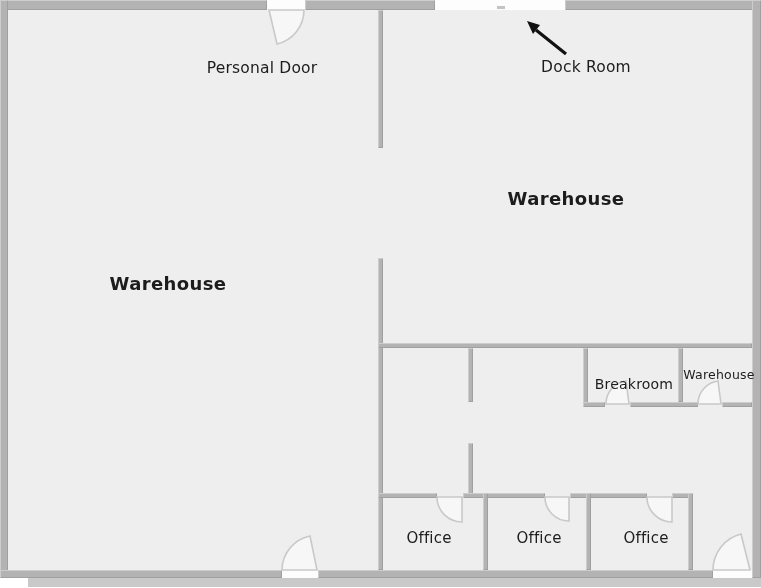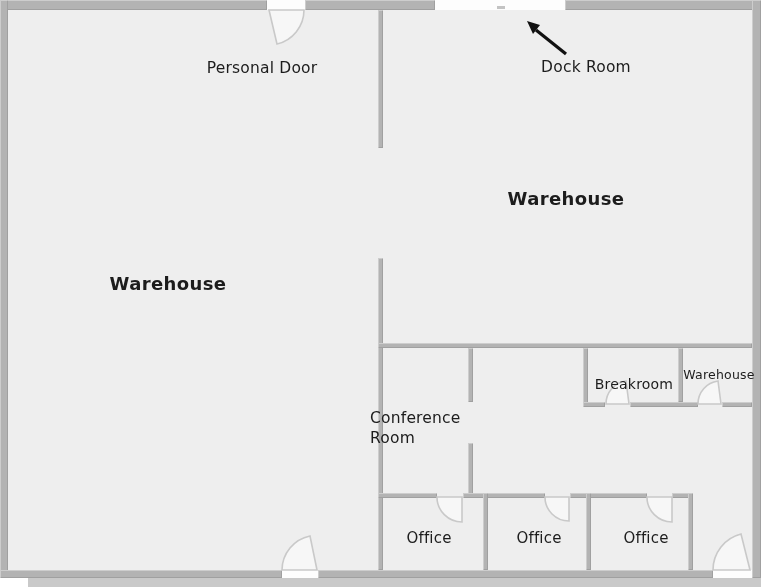--- a/index.html
+++ b/index.html
@@ -92,20 +92,19 @@
     <g>
       <line x1="566" y1="54" x2="536" y2="30" stroke="#111111" stroke-width="3.2"></line>
       <polygon points="527,21 540,25 533,34" fill="#111111"></polygon>
     </g>
   </svg>
 
   <div class="room-label big" style="left:168px;top:283px;">Warehouse</div>
   <div class="room-label big" style="left:566px;top:198px;">Warehouse</div>
   <div class="ann-label" style="left:262px;top:68px;">Personal Door</div>
   <div class="ann-label" style="left:586px;top:67px;">Dock Room</div>
-  <div class="room-label wrap" style="left:428px;top:428px;">Conference Room</div>
   <div class="room-label sm" style="left:634px;top:364px;margin-top:20px;">Breakroom</div>
   <div class="room-label xs" style="left:719px;top:374px;">Warehouse</div>
   <div class="room-label" style="left:429px;top:538px;">Office</div>
   <div class="room-label" style="left:539px;top:538px;">Office</div>
   <div class="room-label" style="left:646px;top:538px;">Office</div>
 
 </div>
 
 </body></html>

